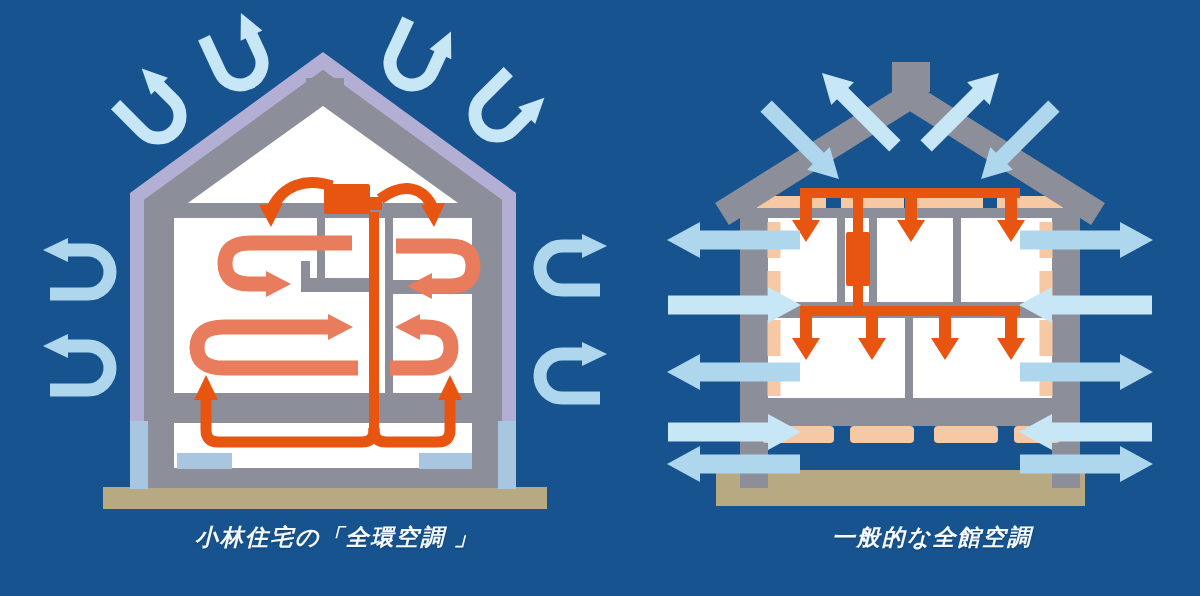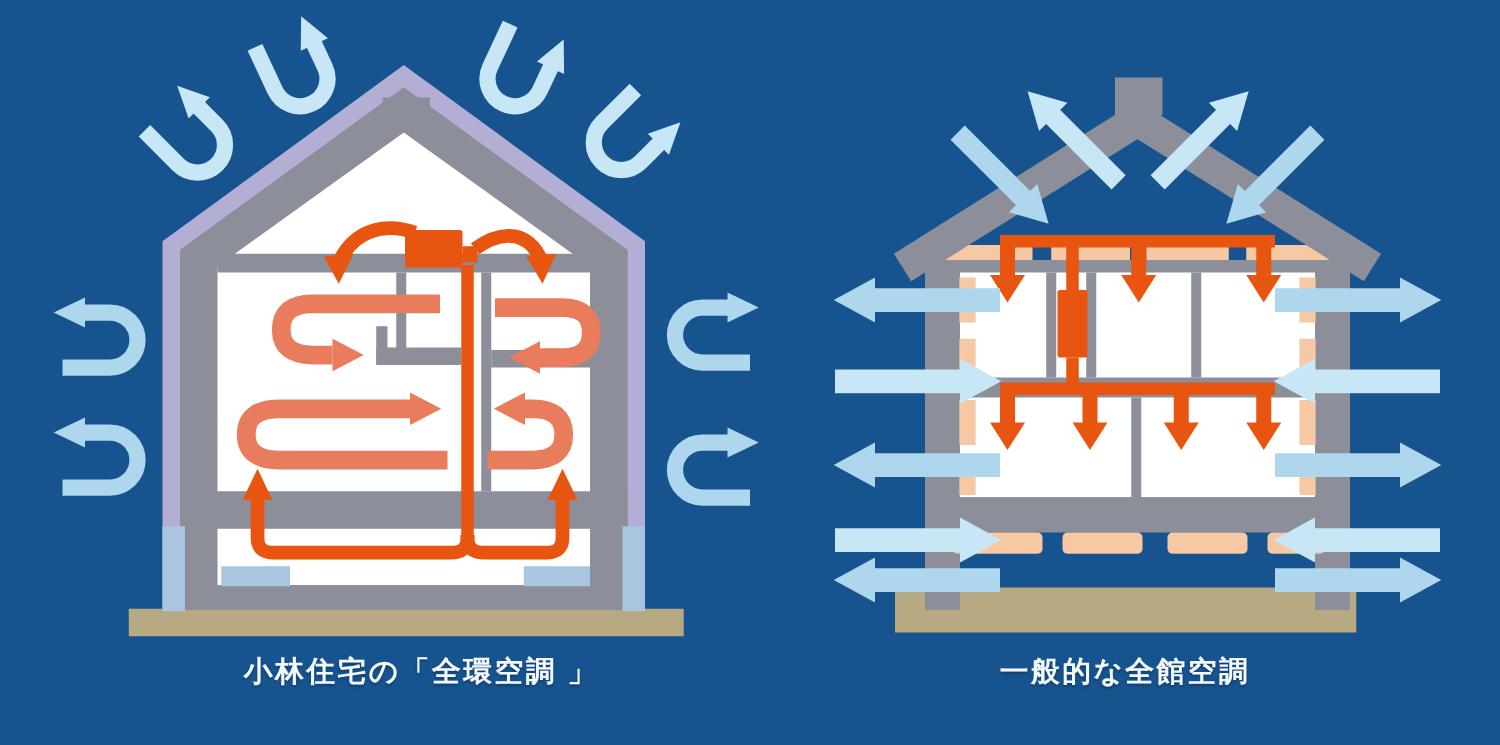--- a/index.html
+++ b/index.html
@@ -9,23 +9,24 @@
     font-family:"Liberation Sans","DejaVu Sans",sans-serif;
     position:relative;overflow:hidden;
   }
   #scene{position:absolute;left:0;top:0;}
   .caption{
     position:absolute;top:522px;width:400px;
     text-align:center;
     color:var(--label-text,#f4f9fd);
     font-size:23px;font-weight:bold;letter-spacing:2px;
     text-shadow:0 1px 2px rgba(0,0,0,.25);
+    font-style:italic;
   }
   #cap-left{left:137px;}
-  #cap-right{left:700px;}
+  #cap-right{left:732px;}
   
   .fPurple{fill:var(--insulation-purple);}
   .fGray{fill:var(--structure-gray);}
   .fWhite{fill:var(--interior-white);}
   .fOrange{fill:var(--duct-orange);}
   .fPeach{fill:var(--insulation-peach);}
   .fTan{fill:var(--ground-tan);}
   .fFblue{fill:var(--foundation-blue);}
   .fBg{fill:var(--background);}
   

